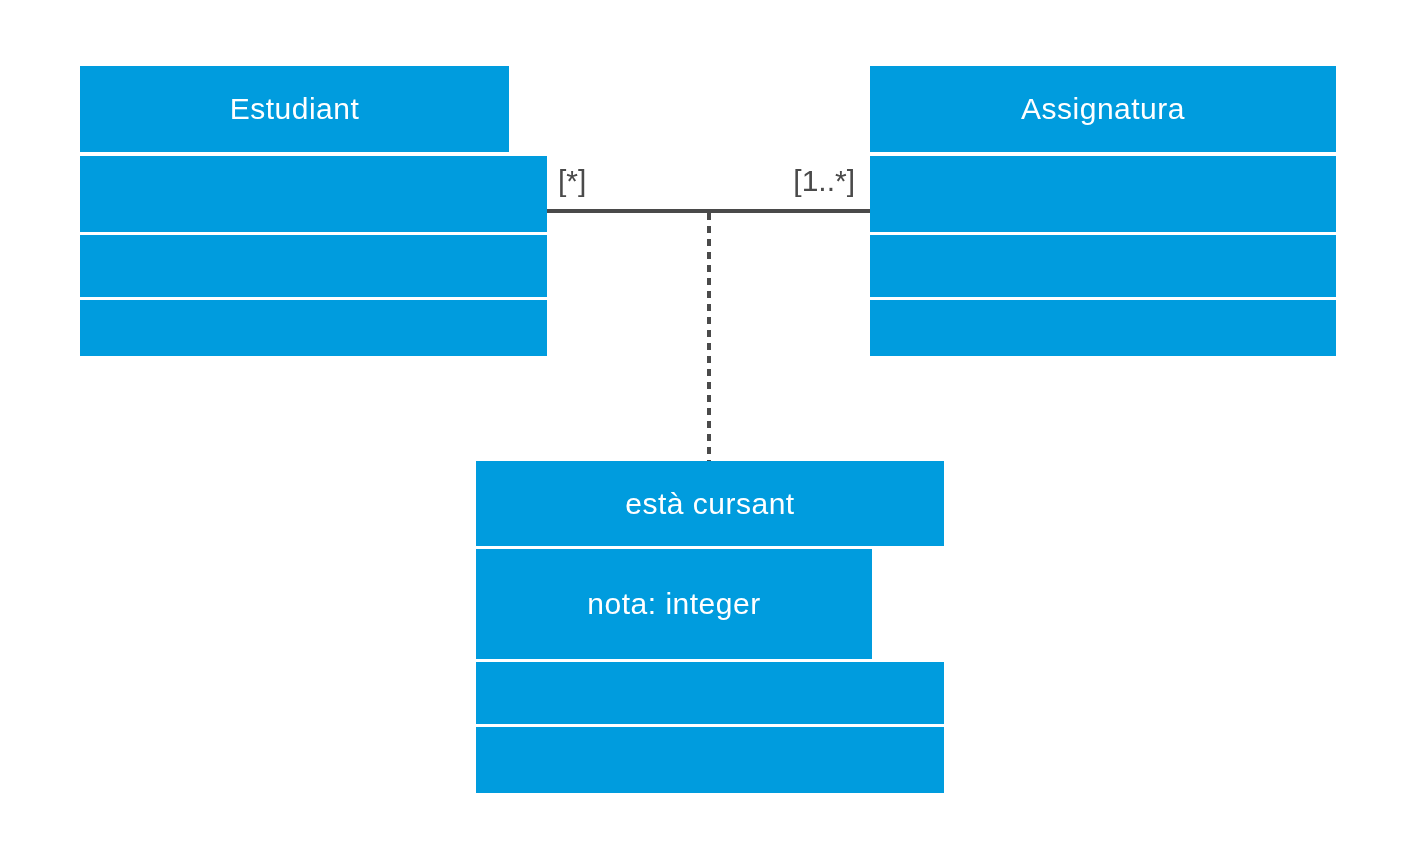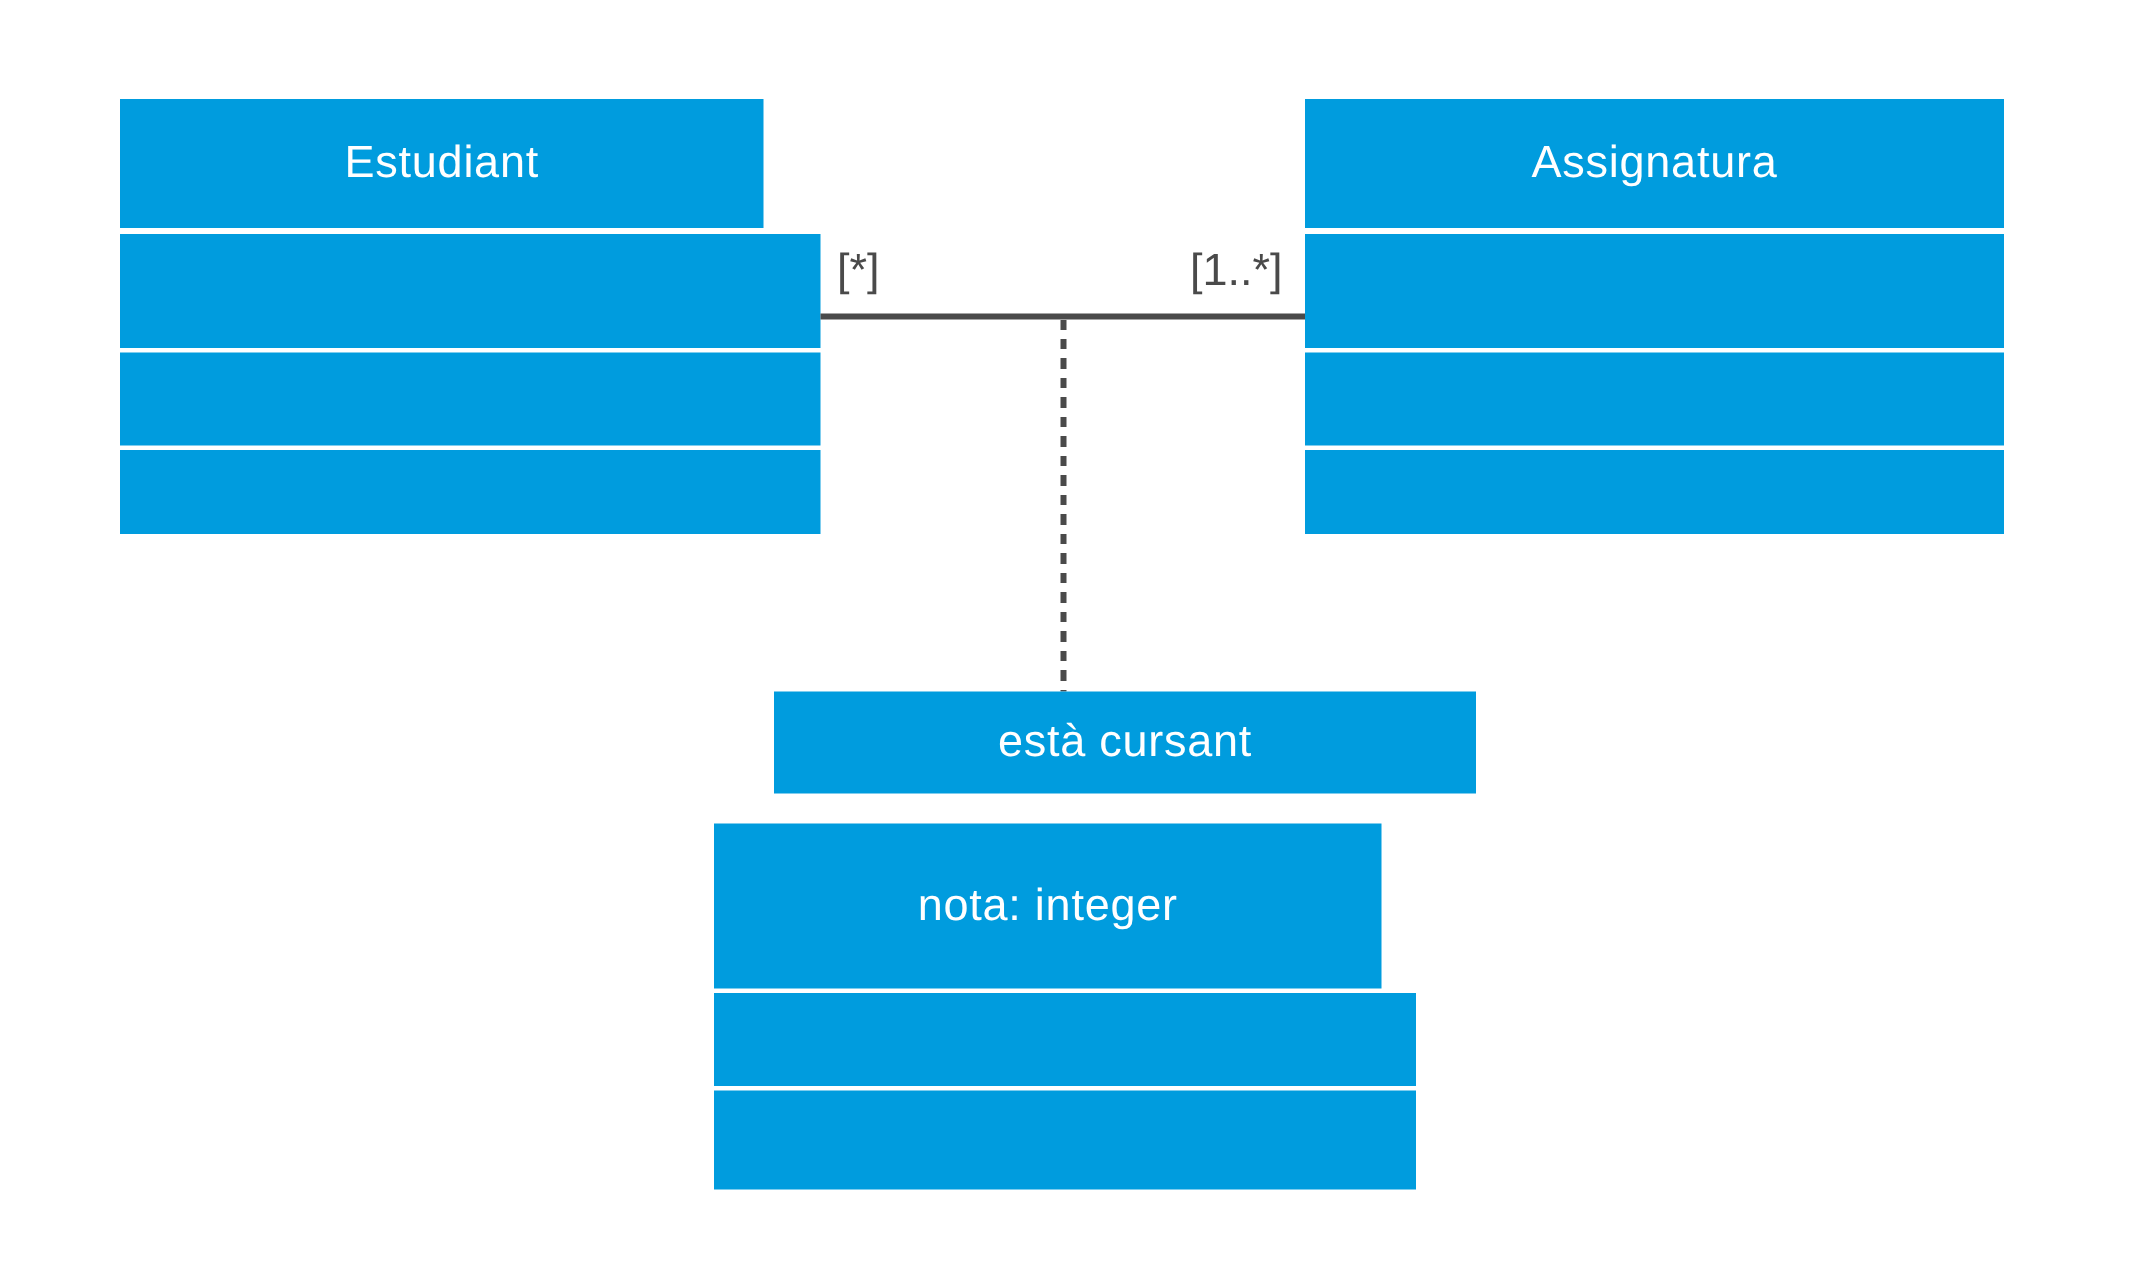--- a/index.html
+++ b/index.html
@@ -32,22 +32,22 @@
   .est-title { left: 80px;  top: 66px;  width: 429px; height: 86px; }
   .est-c2    { left: 80px;  top: 156px; width: 467px; height: 76px; }
   .est-c3    { left: 80px;  top: 235px; width: 467px; height: 62px; }
   .est-c4    { left: 80px;  top: 300px; width: 467px; height: 56px; }
   
   .asg-title { left: 870px; top: 66px;  width: 466px; height: 86px; }
   .asg-c2    { left: 870px; top: 156px; width: 466px; height: 76px; }
   .asg-c3    { left: 870px; top: 235px; width: 466px; height: 62px; }
   .asg-c4    { left: 870px; top: 300px; width: 466px; height: 56px; }
   
-  .asc-title { left: 476px; top: 461px; width: 468px; height: 68px; margin-left: 40px; }
-  .asc-attr  { left: 476px; top: 549px; width: 445px; height: 110px; }
+  .asc-title { left: 476px; top: 461px; width: 468px; height: 85px; }
+  .asc-attr  { left: 476px; top: 549px; width: 396px; height: 110px; }
   .asc-c3    { left: 476px; top: 662px; width: 468px; height: 62px; }
   .asc-c4    { left: 476px; top: 727px; width: 468px; height: 66px; }
   
   .assoc-line {
     position: absolute;
     left: 547px; top: 209px;
     width: 323px; height: 4px;
     background: var(--line);
   }
   .dashed-line {

